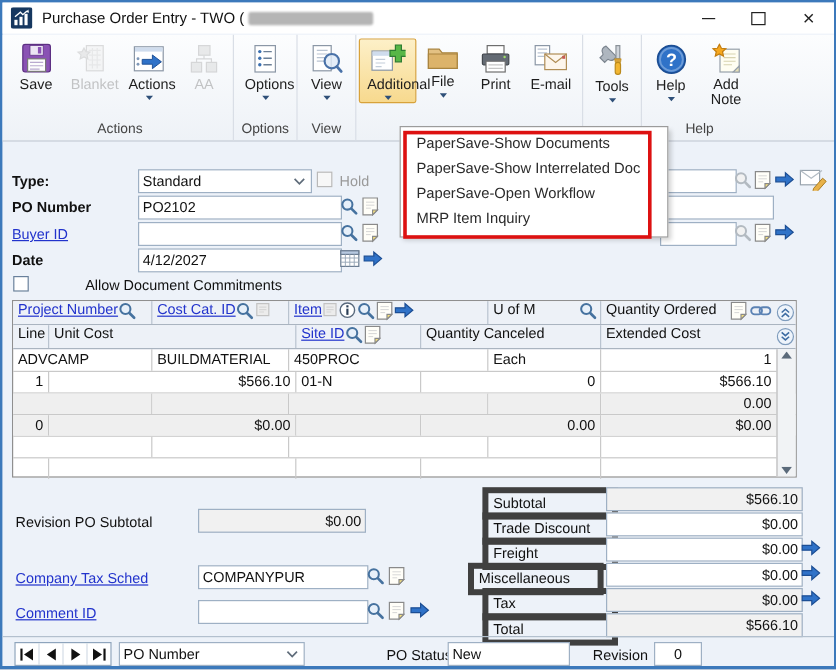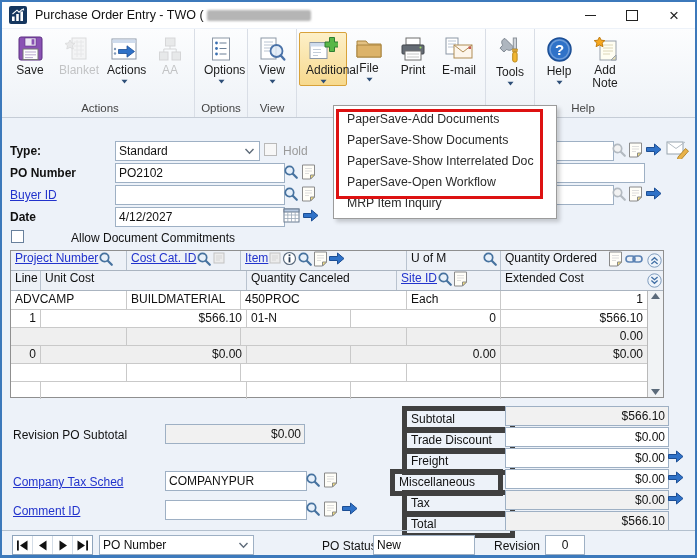--- a/index.html
+++ b/index.html
@@ -309,21 +309,20 @@
               </svg>
             </span>
           <span class="blabel">Add Note</span>
         </div>
       </div>
       <div class="tlabel">Help</div>
     </div>
   </div>
 
   <div class="menu">
-    <div class="menu-item">PaperSave-Add Documents</div>
     <div class="menu-item">PaperSave-Show Documents</div>
     <div class="menu-item">PaperSave-Show Interrelated Doc</div>
     <div class="menu-item">PaperSave-Open Workflow</div>
     <div class="menu-item">MRP Item Inquiry</div>
     <div class="menu-redbox"></div>
   </div>
 
   <span class="abs lbl" style="left:8px;top:142px;">Type:</span>
   <div class="abs field ddfield" style="left:113px;top:139px;width:136px;">
     <span>Standard</span>
@@ -521,39 +520,39 @@
         </span>
       </div>
     </div>
     <div class="ghead">
       <div class="hcell" style="width:30px;">
           <span>Line</span>
         </div>
       <div class="hcell" style="width:206px;justify-content:space-between;padding-right:2px;">
         <span>Unit Cost</span>
       </div>
-      <div class="hcell" style="width:150px;">
-          <span>Quantity Canceled</span>
-        </div>
       <div class="hcell" style="width:104px;">
         <span class="link">Site ID</span>
         <span class="icon">
             <svg width="16" height="16" viewBox="0 0 16 16">
               <circle cx="6.5" cy="6.5" r="4.2" fill="#e7f0fa" stroke="#46729f" stroke-width="1.7"></circle>
               <line x1="9.8" y1="9.8" x2="13.8" y2="13.8" stroke="#46729f" stroke-width="2.2" stroke-linecap="round"></line>
             </svg>
           </span>
         <span class="icon">
             <svg width="15" height="16" viewBox="0 0 15 16">
               <path d="M1.5 1h12v10l-4 4h-8z" fill="#fffef8" stroke="#8a8a8a"></path>
               <path d="M13.5 11l-4 4v-4z" fill="#f7e27d" stroke="#8a8a8a"></path>
               <path d="M4 4.5h7M4 7h7M4 9.5h4" stroke="#d5d5d5" stroke-width="0.8"></path>
             </svg>
           </span>
       </div>
+      <div class="hcell" style="width:150px;">
+          <span>Quantity Canceled</span>
+        </div>
       <div class="hcell" style="flex:1;border-right:none;">
           <span>Extended Cost</span>
         </div>
     </div>
     <span class="hbtn icon" style="top:2px;">
         <svg width="15" height="15" viewBox="0 0 15 15">
           <circle cx="7.5" cy="7.5" r="6.7" fill="#eef4fb" stroke="#7f9cbd"></circle>
           <path d="M4.4 7.4l3.1-2.7 3.1 2.7M4.4 11l3.1-2.7 3.1 2.7" fill="none" stroke="#3f6da3" stroke-width="1.3"></path>
         </svg>
       </span>

